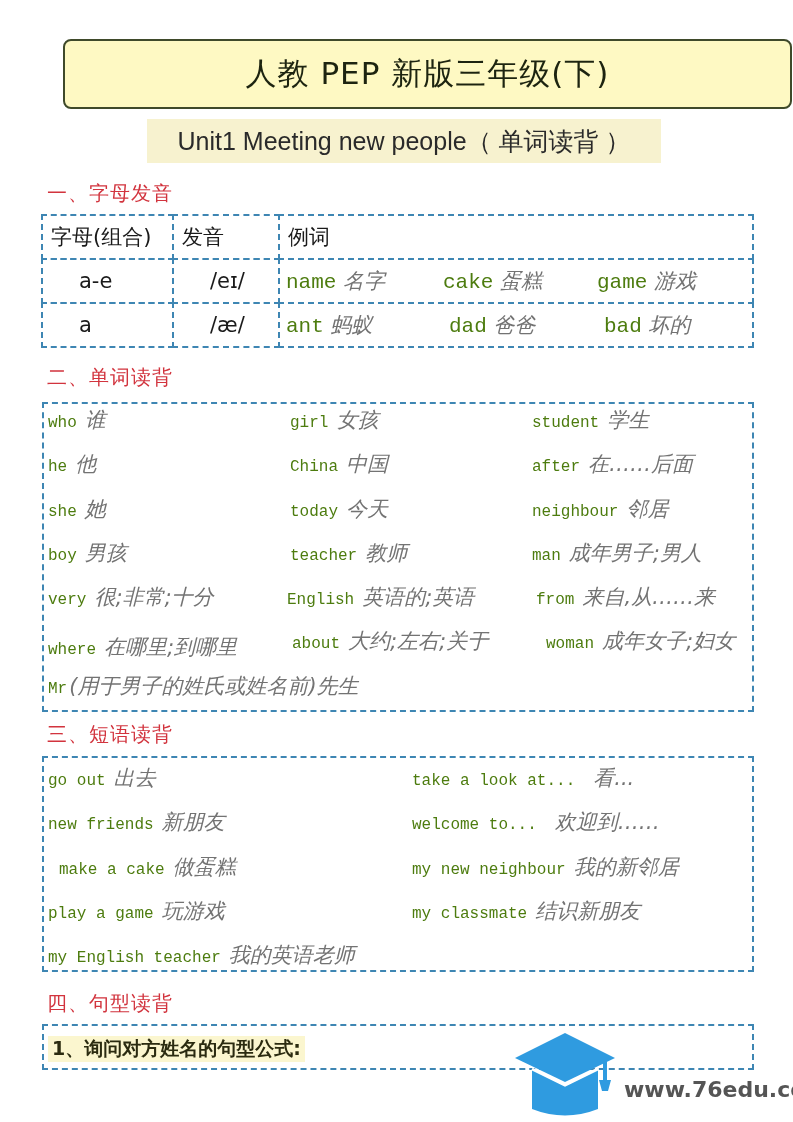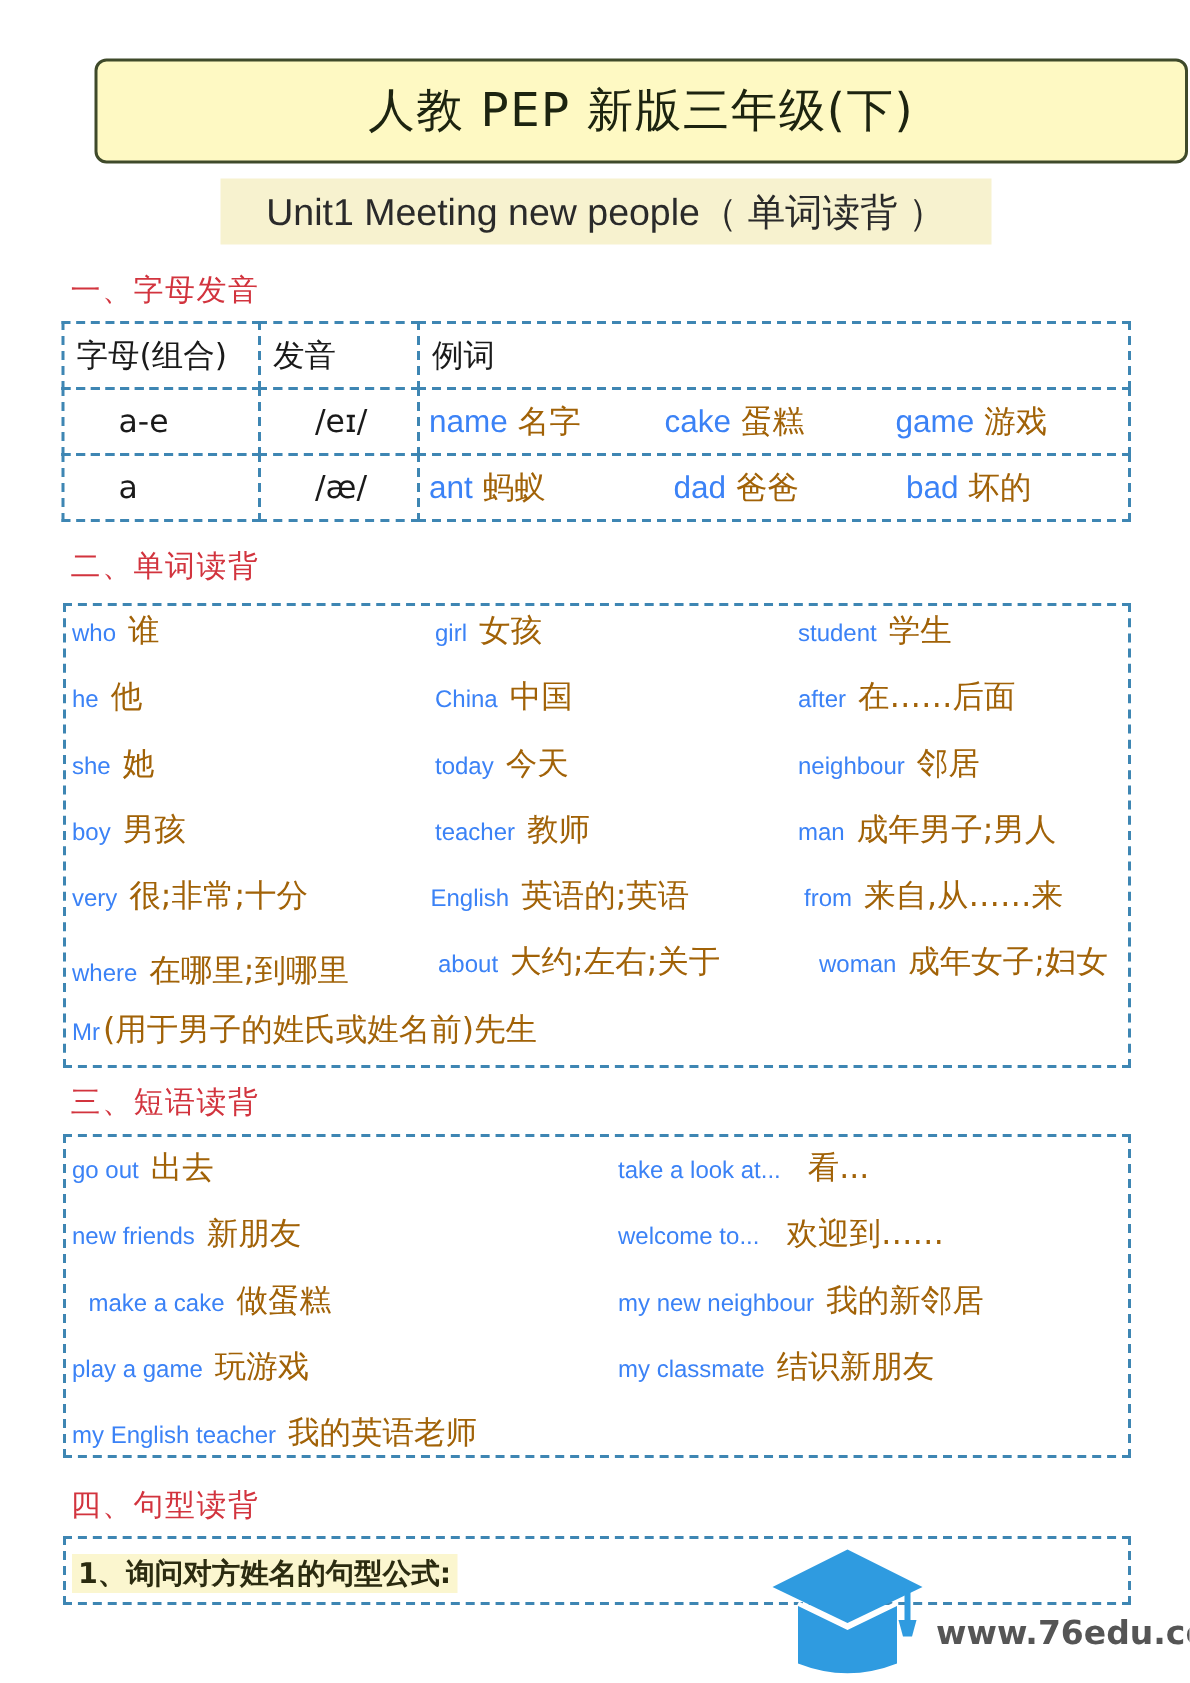--- a/index.html
+++ b/index.html
@@ -20,22 +20,22 @@
     position: absolute; left: 147px; top: 119px; width: 514px; height: 44px;
     background: #f7f2cf; display: flex; align-items: center; justify-content: center;
     font-family: "Liberation Sans", sans-serif; font-size: 25px; color: #2a2a2a; white-space: nowrap;
   }
   .section-heading {
     position: absolute; left: 47px; font-size: 20px; color: #d2343e; letter-spacing: 1px;
   }
   .dbox { position: absolute; border: 2px dashed #3e86b3; box-sizing: border-box; }
   .cell { position: absolute; border: 2px dashed #3e86b3; box-sizing: border-box;
           display: flex; align-items: center; font-size: 21px; white-space: nowrap; }
-  .en { color: #3b82f6; font-family: Liberation Sans, sans-serif; }
-  .zh { color: #a16207; }
+  .en { color: #4d7c0f; font-family: Liberation Mono, monospace; }
+  .zh { color: #737373; font-style: italic; }
   .item { position: absolute; font-size: 21px; white-space: nowrap; }
   .item .en { margin-right: 8px; font-size: 16px; }
   .sentence {
     position: absolute; left: 48px; top: 1036px; font-size: 19px; font-weight: bold; color: #2b2b10;
     background: #fbf6cf; padding: 0 4px;
   }
   .logo { position: absolute; left: 510px; top: 1025px; width: 283px; height: 95px; }
   .logo-name { position: absolute; left: 105px; top: 0px; font-size: 37px; font-weight: bold; color: #e94b7c; letter-spacing: 2px; }
   .logo-url { position: absolute; left: 114px; top: 52px; font-size: 22px; font-weight: bold; color: #555555; font-family: "DejaVu Sans", sans-serif; }
 </style>

